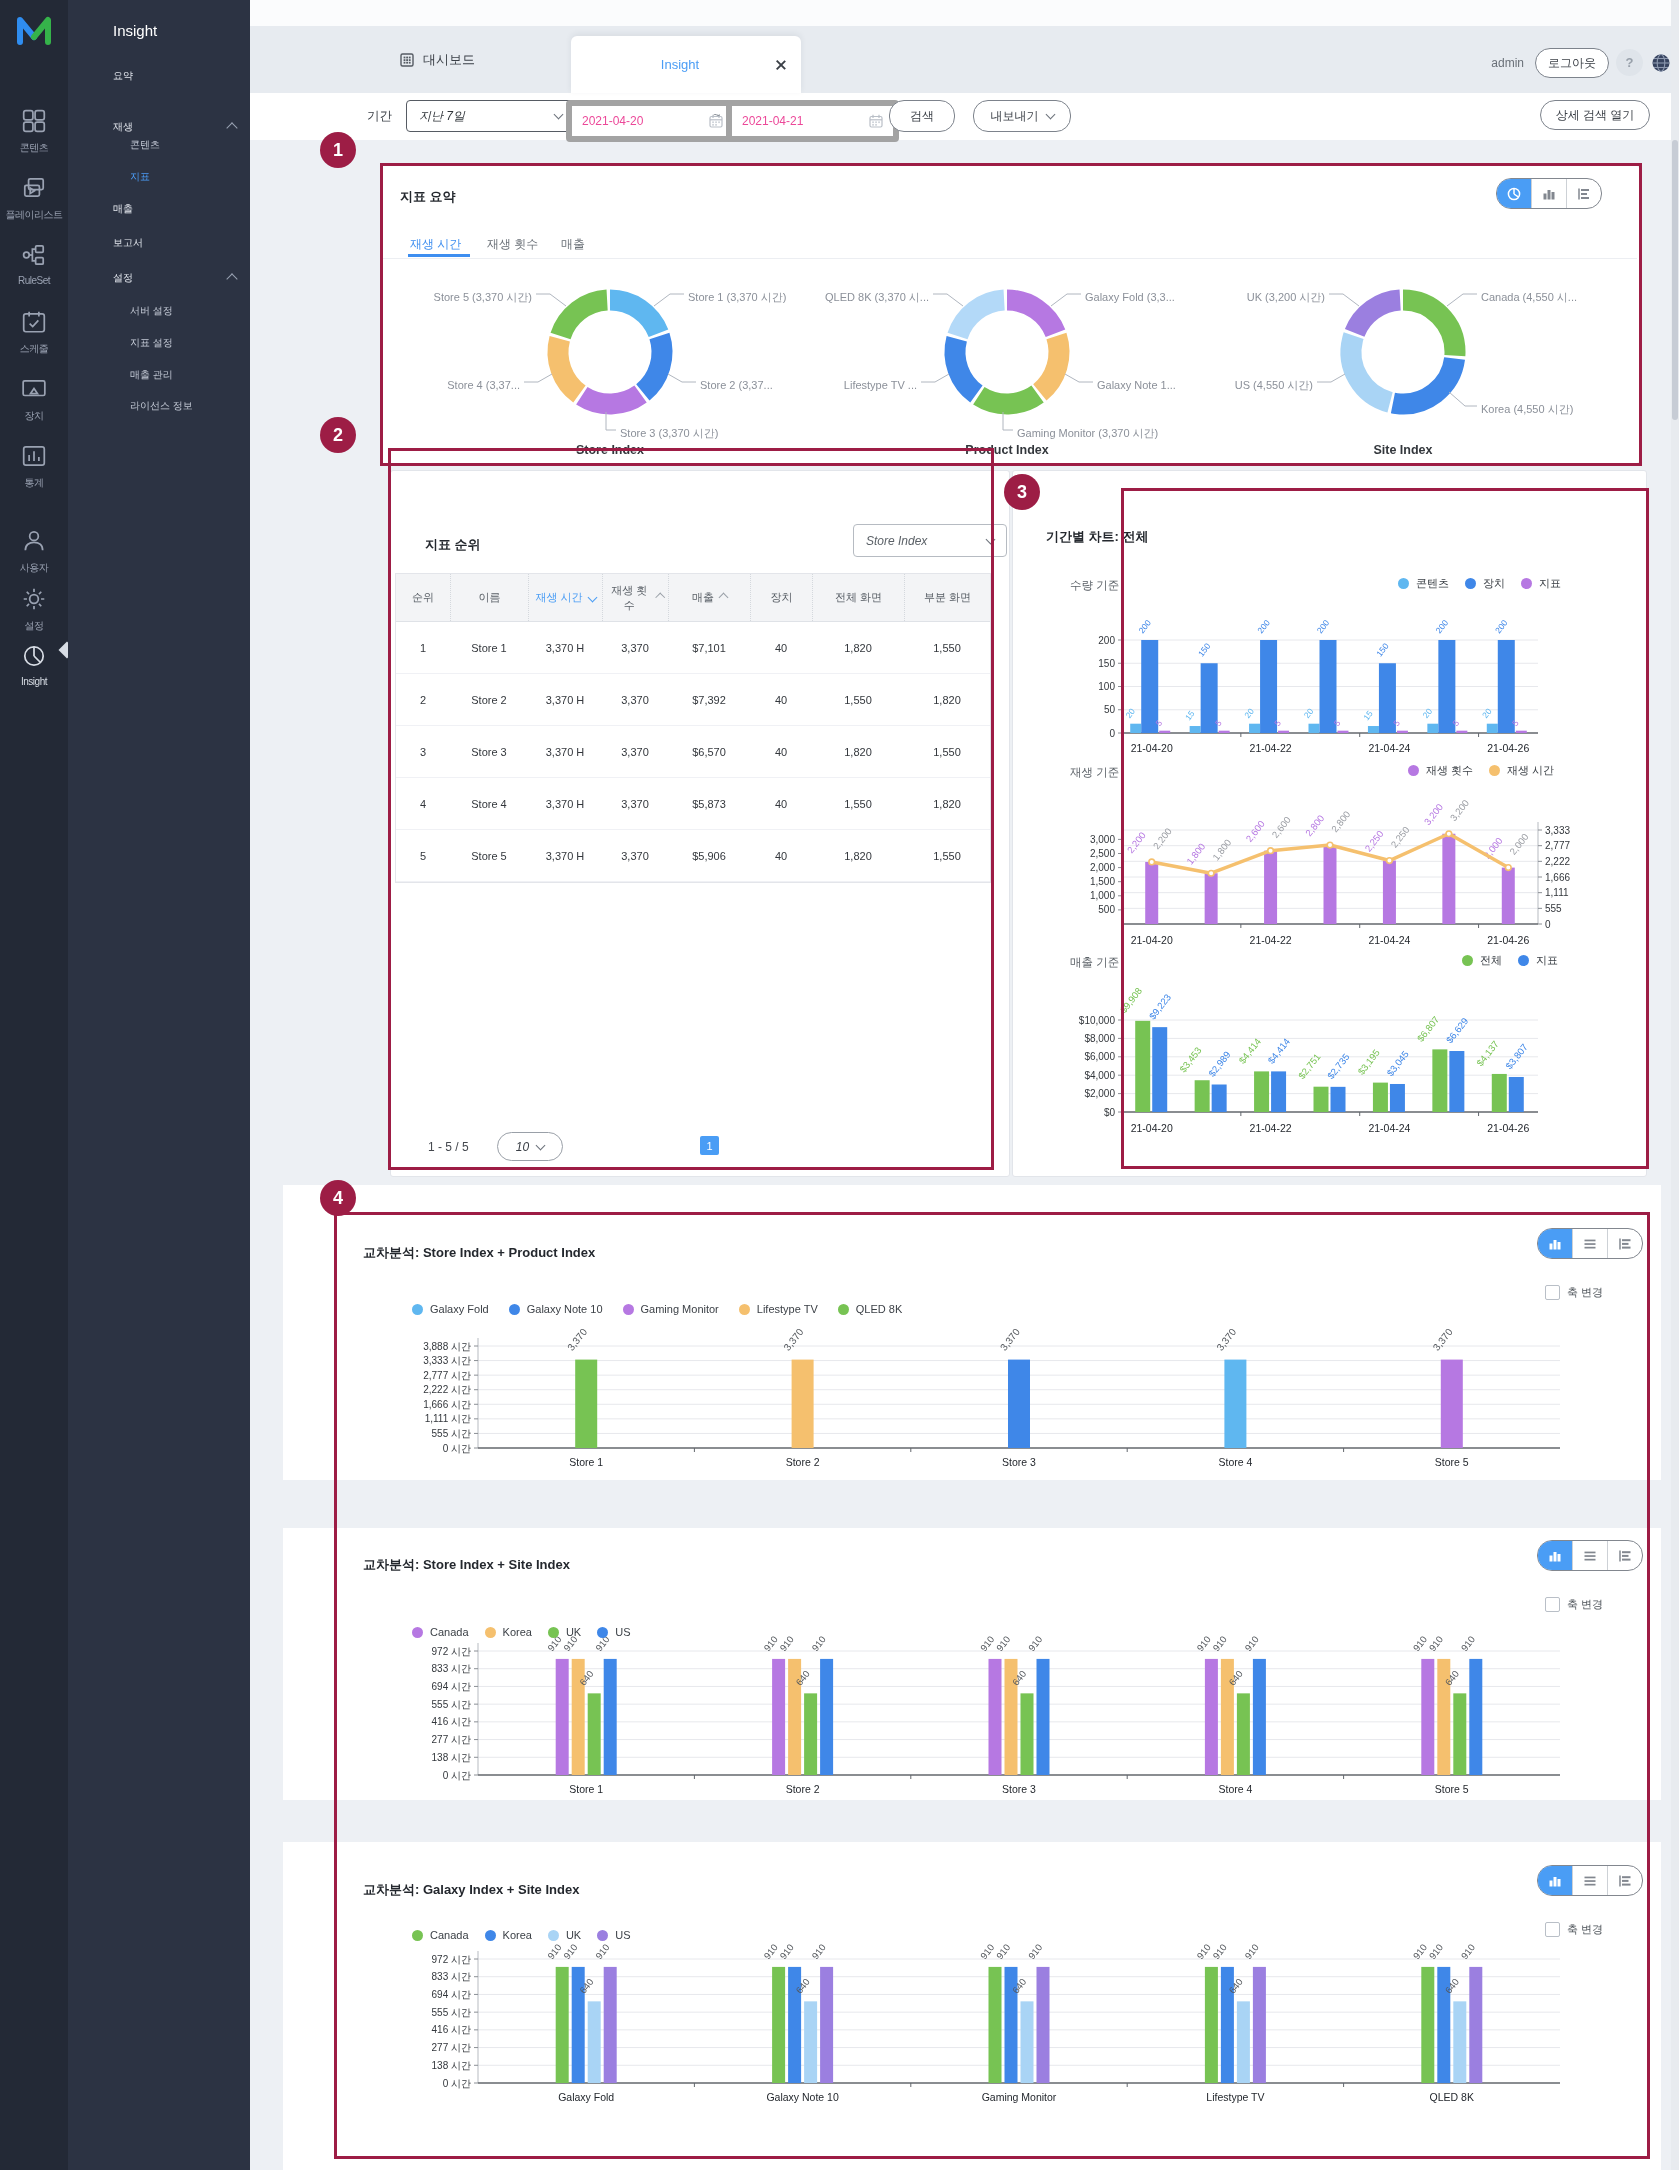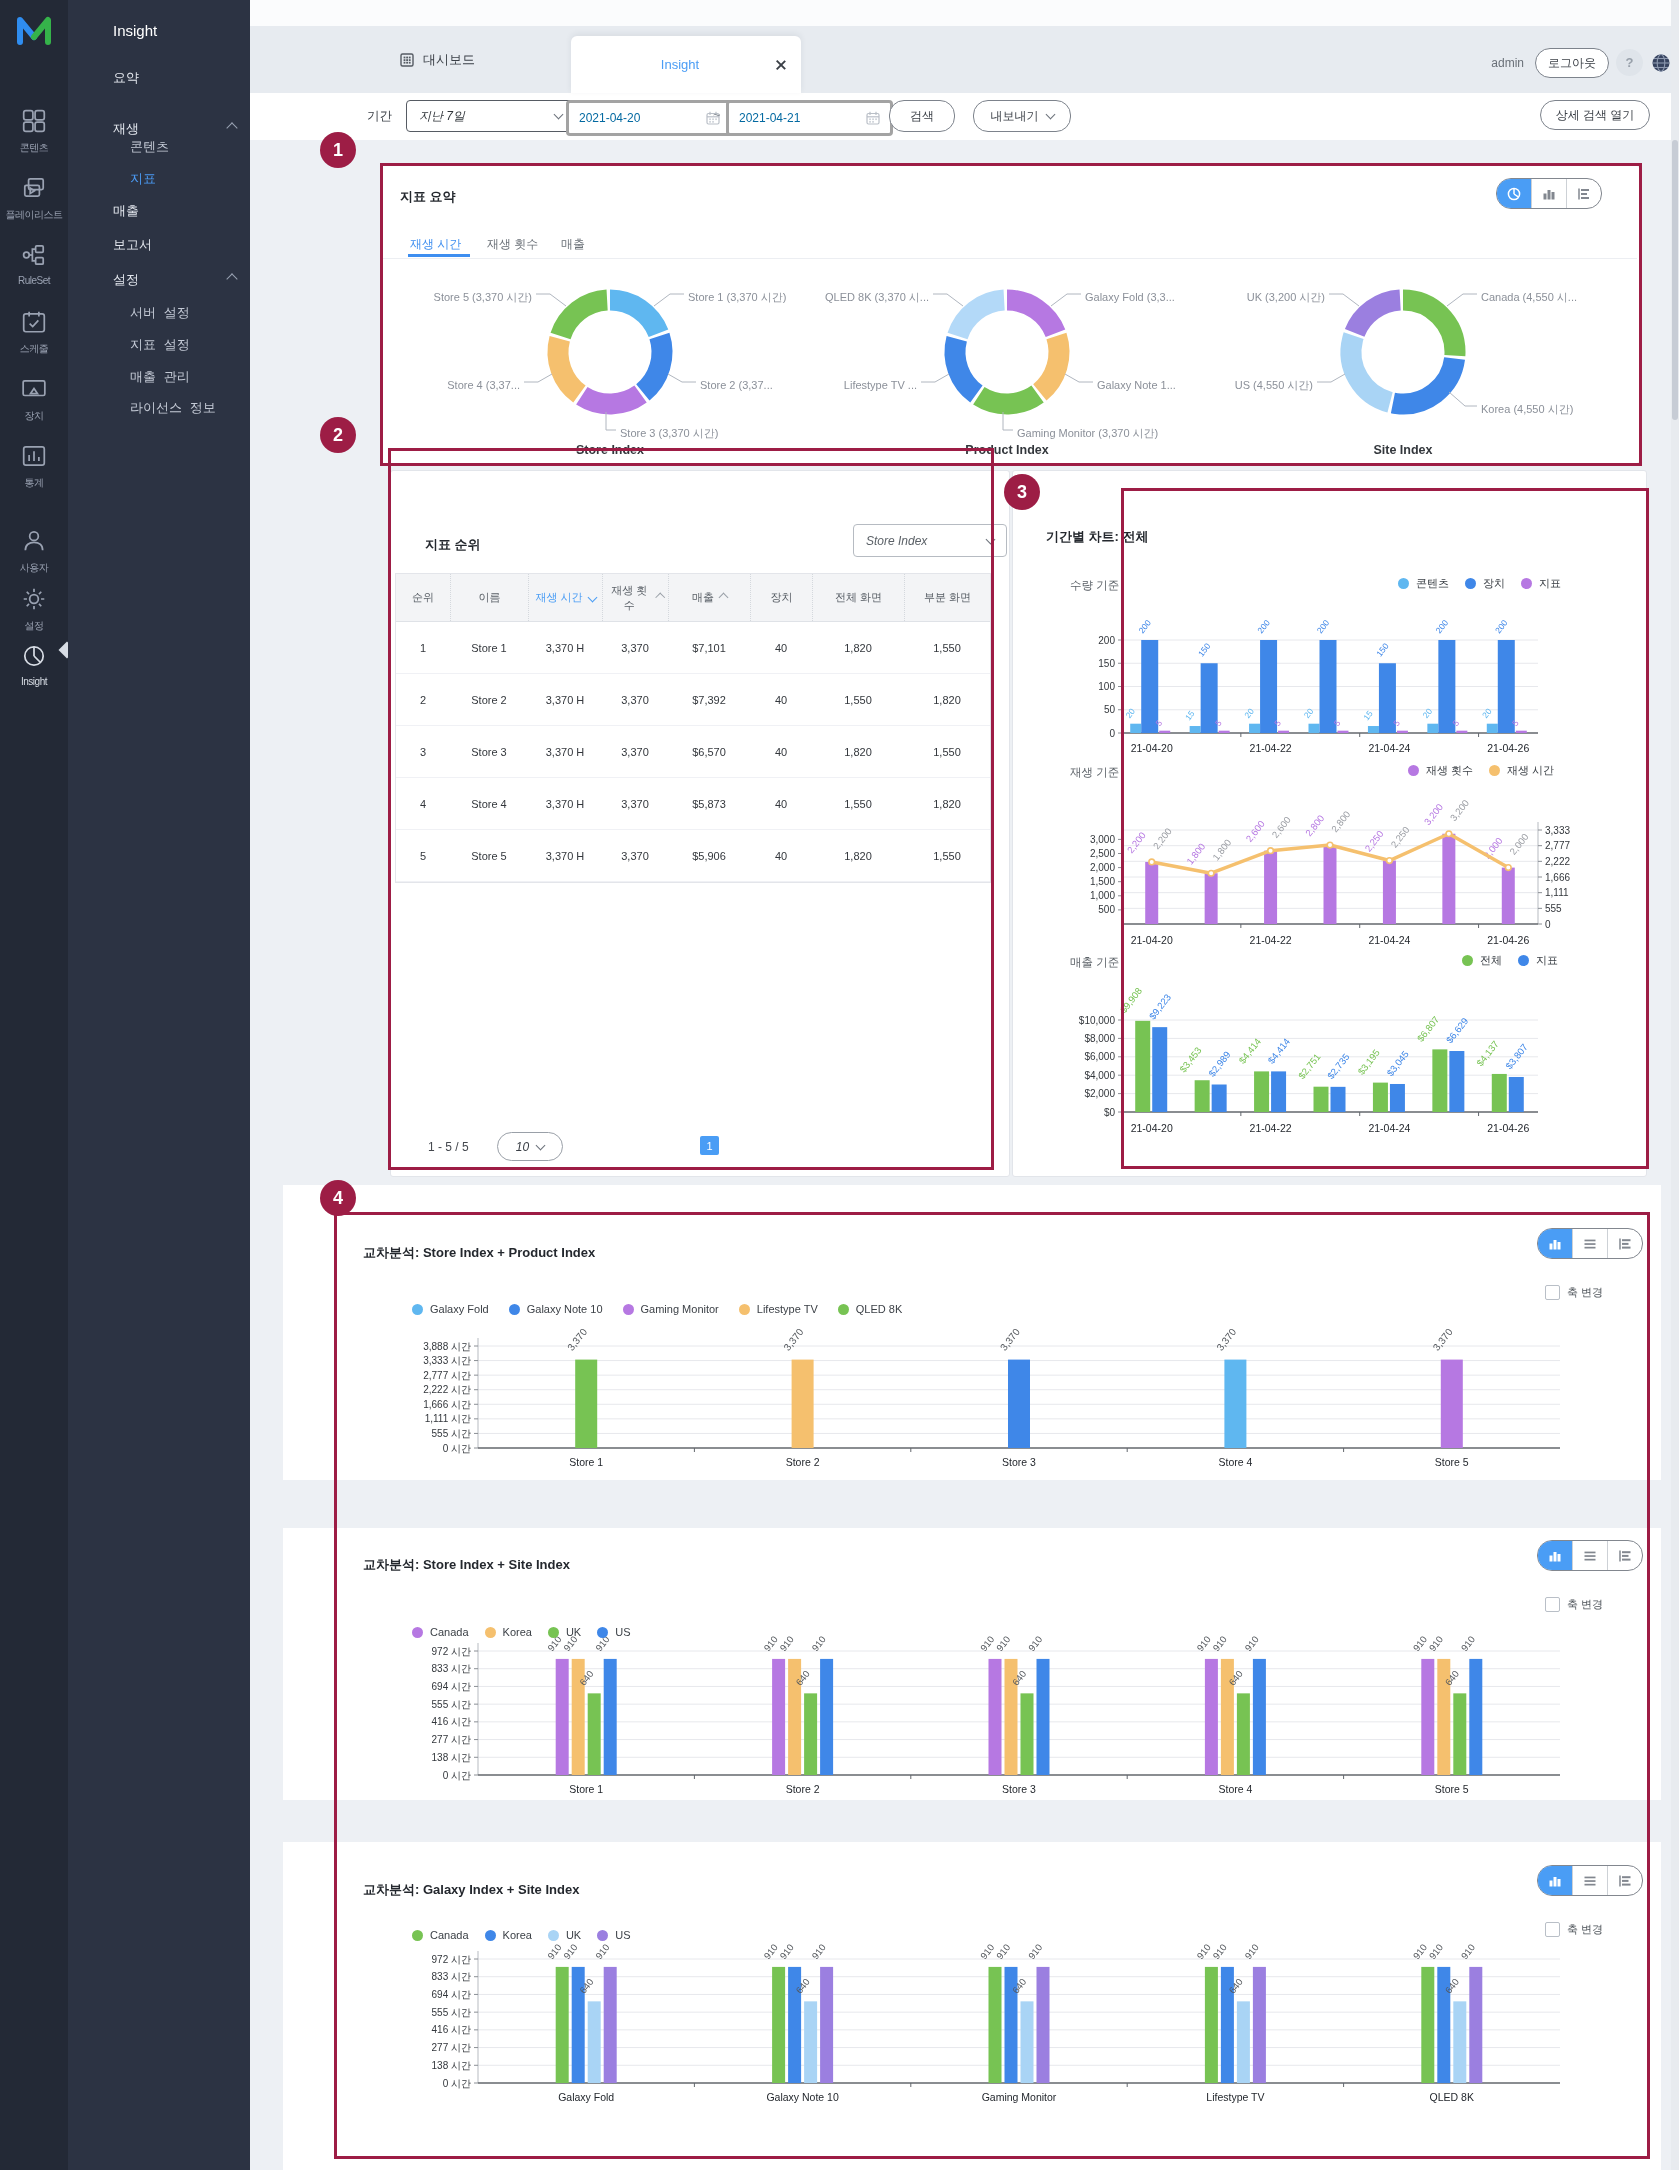--- a/index.html
+++ b/index.html
@@ -6,38 +6,38 @@
   #root{position:relative;width:1679px;height:2170px;overflow:hidden;background:#edf0f4;}
   .abs{position:absolute;}
   
   .rail{left:0;top:0;width:68px;height:2170px;background:#232936;z-index:5;}
   .rail-item{position:absolute;left:0;width:68px;text-align:center;color:#9aa2b2;cursor:pointer;}
   .rail-item .lbl{display:block;font-size:10px;margin-top:3px;letter-spacing:-0.5px;}
   .rail-item svg{stroke:#9aa2b2;fill:none;stroke-width:1.6;}
   
   .sidebar{left:68px;top:0;width:182px;height:2170px;background:#2c3343;z-index:5;}
   .sb-title{position:absolute;left:45px;top:22px;color:#ffffff;font-size:15px;}
-  .menu-item{position:absolute;left:45px;font-size:13px;color:#e3e7ee;cursor:pointer;white-space:nowrap;font-family:Liberation Mono, monospace;}
+  .menu-item{position:absolute;left:45px;font-size:10px;color:#e3e7ee;cursor:pointer;white-space:nowrap;}
   .menu-item.lvl2{left:62px;color:#c4cad6;}
   .menu-item.active{color:#4b9bf5;}
   .menu-chev{position:absolute;left:115px;top:4px;width:7px;height:7px;border-right:1.5px solid #9aa2b2;border-bottom:1.5px solid #9aa2b2;transform:rotate(-135deg);}
   
   .topwhite{left:250px;top:0;width:1429px;height:26px;background:#fbfcfd;}
   .tabband{left:250px;top:26px;width:1429px;height:67px;background:#e7ebf0;}
   .filterstrip{left:250px;top:93px;width:1429px;height:47px;background:#ffffff;}
   .tab-inactive{left:352px;top:26px;width:170px;height:67px;display:flex;align-items:center;justify-content:center;gap:8px;color:#3a3f46;font-size:13px;cursor:pointer;}
   .tab-active{left:571px;top:36px;width:202px;height:57px;background:#ffffff;border-radius:6px 6px 0 0;box-shadow:0 -2px 6px rgba(40,50,70,.08);display:flex;align-items:center;padding:0 14px;cursor:pointer;z-index:6;}
   .tab-active .t{flex:1;text-align:center;color:#4a9df5;font-size:13px;}
   .xclose{position:relative;width:12px;height:12px;cursor:pointer;}
   .xclose:before,.xclose:after{content:"";position:absolute;left:5px;top:0;width:1.6px;height:12px;background:#3a3f46;}
   .xclose:before{transform:rotate(45deg);} .xclose:after{transform:rotate(-45deg);}
   .pill{border:1.5px solid #7d838c;border-radius:15px;background:#fff;display:flex;align-items:center;justify-content:center;font-size:12px;color:#3a3f46;cursor:pointer;}
   .chevd{display:inline-block;width:6px;height:6px;border-right:1.5px solid #6c727b;border-bottom:1.5px solid #6c727b;transform:rotate(45deg);margin-left:8px;margin-top:-3px;}
   .selectbox{border:1px solid #565b63;border-radius:4px;background:#fff;display:flex;align-items:center;font-size:12px;color:#2e3338;padding:0 12px;cursor:pointer;font-style:italic;}
-  .datebox{border:3px solid #a3a3a3;border-radius:4px;background:#fff;display:flex;align-items:center;font-size:12px;color:#0369a1;padding:0 10px;cursor:text;gap:36px;}
+  .datebox{border:6px solid #a3a3a3;border-radius:4px;background:#fff;display:flex;align-items:center;font-size:12px;color:#ec4899;padding:0 10px;cursor:text;gap:36px;}
   .datebox .cal{margin-left:auto;}
   
   .card{background:#ffffff;border:1px solid #e2e5ea;border-radius:3px;}
   .card-title{font-size:13px;font-weight:bold;color:#24282e;}
   
   .stab{position:absolute;font-size:12px;color:#6a7077;cursor:pointer;}
   .stab.active{color:#3e8ef0;}
   .stab-underline{position:absolute;height:3px;background:#3e8ef0;}
   .panel-divider{position:absolute;height:1px;background:#eceef2;}
   

